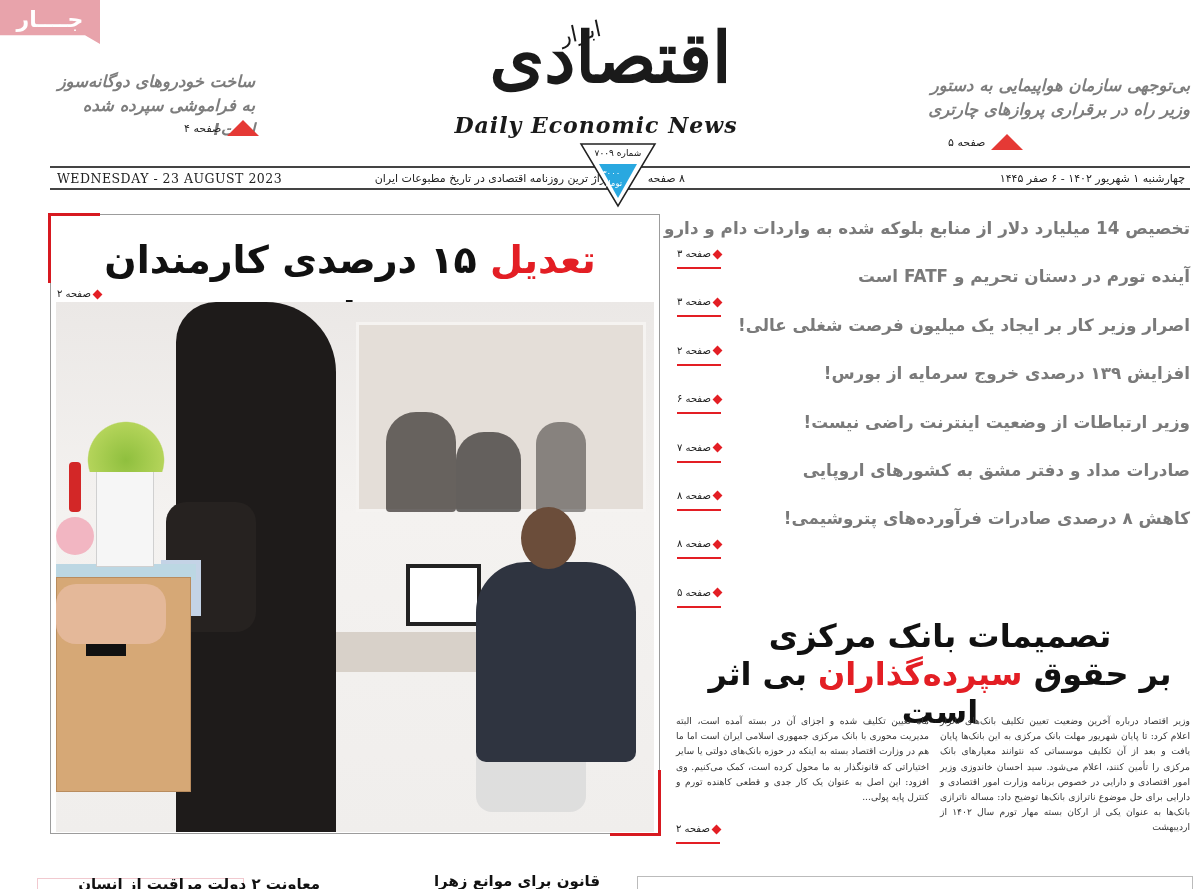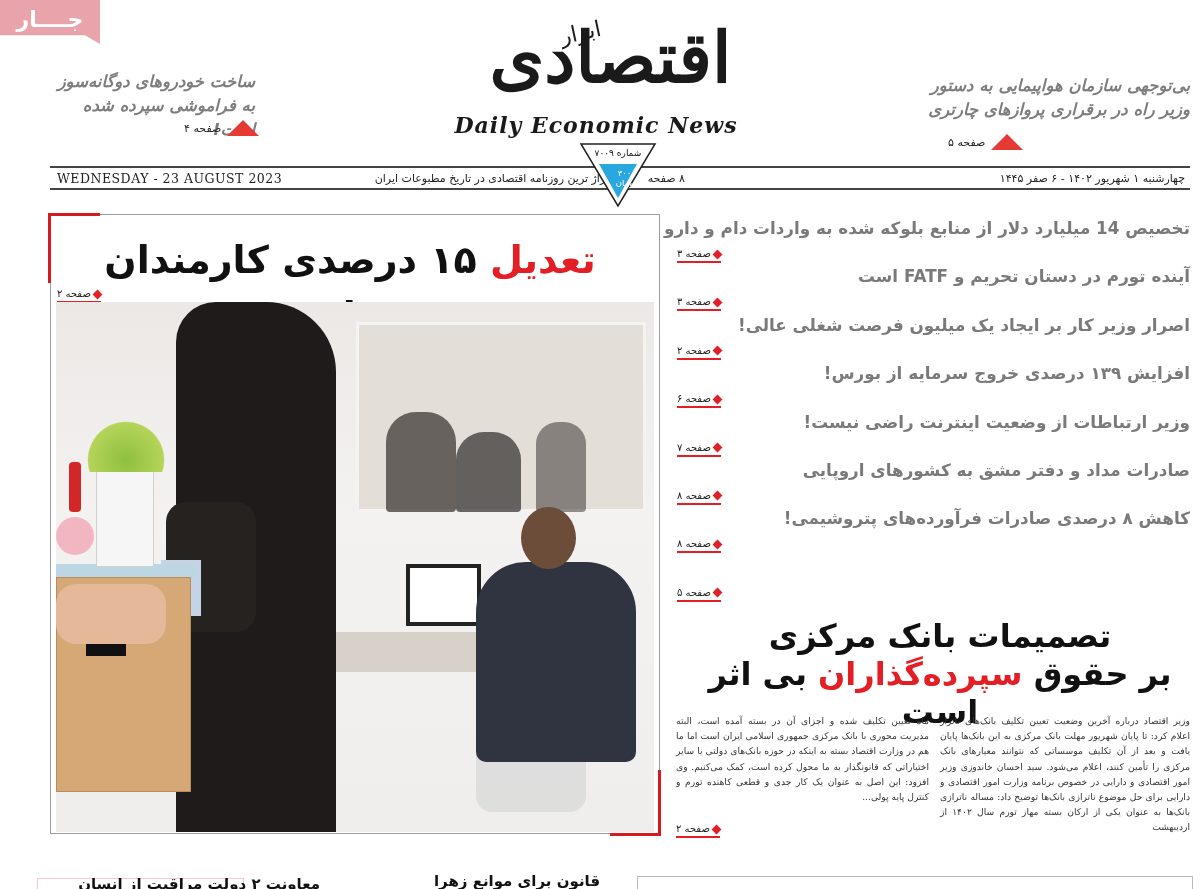--- a/index.html
+++ b/index.html
@@ -36,37 +36,37 @@
   
   .bar-line { left: 50px; width: 1140px; height: 2px; background: #444; }
   .bar-text { top: 172px; font-size: 11px; color: #222; }
   .date-en { left: 57px; top: 171px; font-family: "DejaVu Serif", serif; font-size: 12.5px; letter-spacing: 0.5px; }
   .date-fa { left: 950px; width: 235px; text-align: right; direction: rtl; }
   .slogan { left: 360px; width: 265px; text-align: right; direction: rtl; }
   .pages-count { left: 645px; width: 40px; text-align: right; direction: rtl; }
 
   .issue-tri { left: 579px; top: 142px; width: 78px; height: 66px; }
   .issue-num { left: 586px; top: 148px; width: 64px; text-align: center; font-size: 9px; direction: rtl; color: #111; }
-  .price { left: 602px; top: 168px; width: 34px; text-align: right; font-size: 8.5px; color: #fff; line-height: 10px; direction: rtl; }
+  .price { left: 602px; top: 168px; width: 34px; text-align: left; font-size: 8.5px; color: #fff; line-height: 10px; direction: rtl; }
 
   
   .frame-top { left: 100px; top: 214px; width: 560px; height: 1px; background: #9c9c9c; }
   .frame-red-top { left: 48px; top: 213px; width: 52px; height: 3px; background: #d71920; }
   .frame-red-left { left: 48px; top: 213px; width: 3px; height: 70px; background: #d71920; }
   .frame-right { left: 659px; top: 214px; width: 1px; height: 600px; background: #9c9c9c; }
   .frame-bottom { left: 50px; top: 833px; width: 560px; height: 1px; background: #9c9c9c; }
   .frame-left { left: 50px; top: 283px; width: 1px; height: 550px; background: #9c9c9c; }
   .frame-red-br-v { left: 658px; top: 770px; width: 3px; height: 66px; background: #d71920; }
   .frame-red-br-h { left: 610px; top: 833px; width: 51px; height: 3px; background: #d71920; }
 
   .main-headline { left: 60px; top: 232px; width: 580px; text-align: center; direction: rtl;
     font-weight: bold; font-size: 38px; line-height: 56px; color: #111; }
   .main-headline .red { color: #e31e24; }
   .page-link { font-size: 10px; color: #222; direction: rtl; display: inline-flex; align-items: center; gap: 3px;
-    border-bottom: 2px solid #e31e24; padding-bottom: 1px; line-height: 12px; }
+    border-bottom: 2px solid #e31e24; padding-bottom: 7px; line-height: 12px; }
   .diamond { width: 7px; height: 7px; background: #e31e24; transform: rotate(45deg); display: inline-block; }
   .main-page-link { left: 57px; top: 288px; }
 
   
   .photo { left: 56px; top: 302px; width: 598px; height: 530px; overflow: hidden; background: #f3f1ef; }
   .photo .bg1 { left: 0; top: 0; width: 598px; height: 530px;
     background: linear-gradient(180deg, #ebe8e6 0%, #f4f2f0 40%, #f0eeec 100%); }
   .photo .window { left: 300px; top: 20px; width: 290px; height: 190px; background: #e4ded8; border: 3px solid #f5f3f1; }
   .photo .person-bg1 { left: 330px; top: 110px; width: 70px; height: 100px; background: #3d3835; border-radius: 30px 30px 4px 4px; opacity: .75; }
   .photo .person-bg2 { left: 400px; top: 130px; width: 65px; height: 80px; background: #2e2b29; border-radius: 28px 28px 4px 4px; opacity: .7; }

